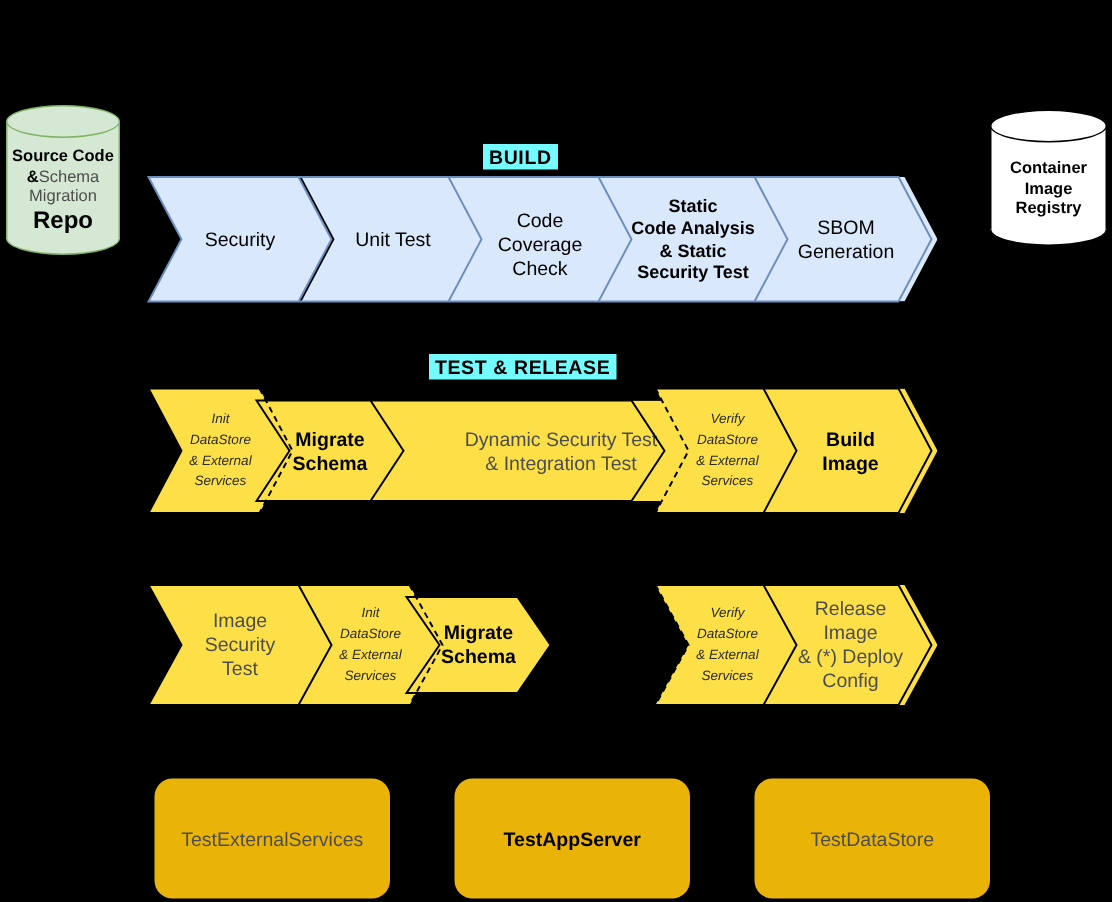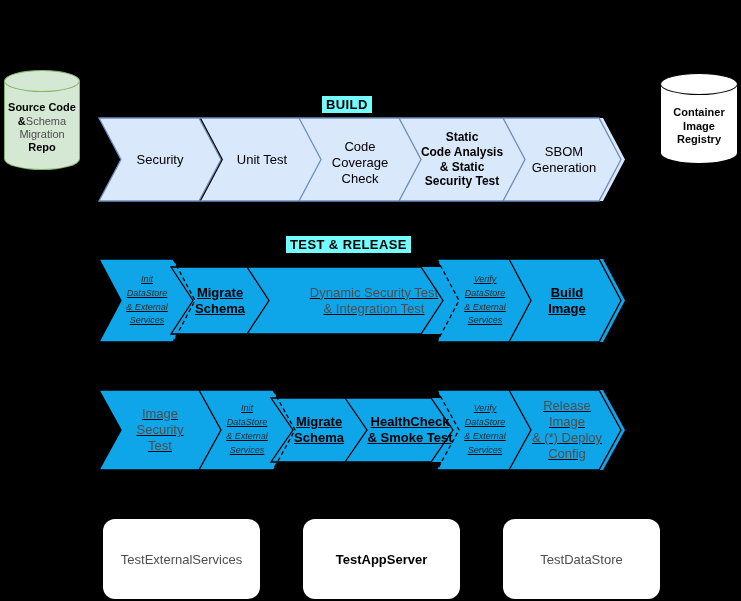--- a/index.html
+++ b/index.html
@@ -41,28 +41,28 @@
 
   
   .chev{
     position:absolute;box-sizing:border-box;
     display:flex;align-items:center;justify-content:center;
     text-align:center;line-height:1.22;
   }
   .chev .txt{position:relative;z-index:3;padding:0 4px;}
 
   .blue{background:#DAE8FC;}
-  .white{background:#0ea5e9;text-decoration:underline;}
+  .white{background:#fde047;}
 
   
   .ov{position:absolute;left:0;top:0;width:741px;height:601px;pointer-events:none;}
 
   
   .rbox{
-    position:absolute;background:#ffffff;border-radius:12px;
+    position:absolute;background:#eab308;border-radius:12px;
     display:flex;align-items:center;justify-content:center;
     font-size:13px;
   }
 
   .bold{font-weight:bold;color:#000;}
   .gray{color:#4D4D4D;}
   .tiny{font-size:9px;font-style:italic;color:#2b2b2b;line-height:1.55;}
   .f13{font-size:13px;}
   .f12{font-size:12px;}
 </style>
@@ -72,21 +72,21 @@
 <div class="stage">
 
   <div class="cyl" style="--fill:#D5E8D4;--bc:#82B366;left:4px;top:30px;width:76px;height:100px;">
     <div class="bot"></div>
     <div class="body"></div>
     <div class="top"></div>
     <div class="label">
       <span class="bold" style="font-size:11px;">Source Code</span>
       <span style="font-size:11px;"><b>&amp;</b><span class="gray">Schema</span></span>
       <span class="gray" style="font-size:11px;">Migration</span>
-      <span class="bold" style="font-size:11px;">Repo</span>
+      <span class="bold" style="font-size:16px;">Repo</span>
     </div>
   </div>
 
   <div class="cyl" style="--fill:#FFFFFF;--bc:#000000;left:660px;top:33px;width:78px;height:91px;">
     <div class="bot"></div>
     <div class="body"></div>
     <div class="top"></div>
     <div class="label">
       <span class="bold" style="font-size:11px;">Container</span>
       <span class="bold" style="font-size:11px;">Image</span>
@@ -176,25 +176,20 @@
 &amp; External
 Services</span>
   </div>
 
   <div class="chev white" style="left:271px;top:398px;width:96px;height:64px;
               clip-path:polygon(0 0, 74px 0, 96px 32px, 74px 64px, 0 64px, 22px 32px);">
     <span class="txt f13 bold" style="white-space:pre-line;">Migrate
 Schema</span>
   </div>
 
-  <div class="chev white" style="left:345px;top:398px;width:130px;height:64px;
-              clip-path:polygon(0 0, 108px 0, 130px 32px, 108px 64px, 0 64px, 22px 32px);">
-    <span class="txt f13 bold" style="white-space:pre-line;">HealthCheck
-&amp; Smoke Test</span>
-  </div>
 
   <div class="chev white" style="left:437px;top:390px;width:96px;height:80px;
               clip-path:polygon(0 0, 74px 0, 96px 40px, 74px 80px, 0 80px, 22px 40px);">
     <span class="txt tiny" style="white-space:pre-line;">Verify
 DataStore
 &amp; External
 Services</span>
   </div>
 
   <div class="chev white" style="left:509px;top:390px;width:116px;height:80px;

